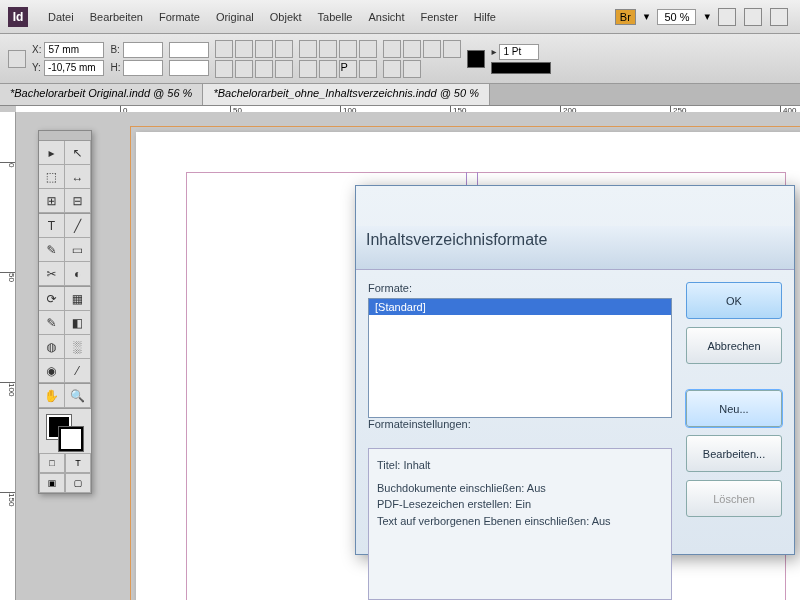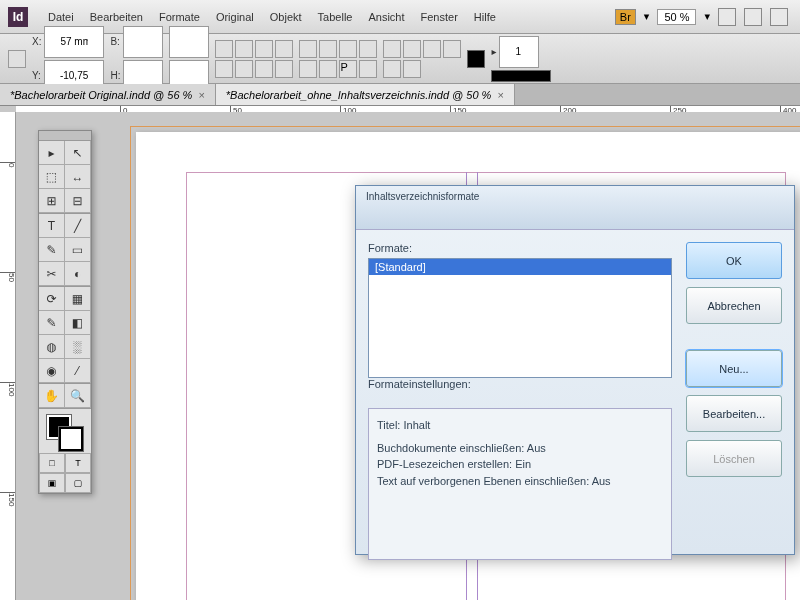--- a/index.html
+++ b/index.html
@@ -10,29 +10,29 @@
 .menu-item { padding: 0 8px; color: #333; cursor: default; }
 .menubar-right { margin-left: auto; display: flex; align-items: center; gap: 8px; padding-right: 12px; }
 .zoom-display { background: #fff; border: 1px solid #999; padding: 1px 6px; }
 .br-badge { background: #e0a030; padding: 1px 4px; border: 1px solid #888; }
 .tool-ico { width: 18px; height: 18px; border: 1px solid #888; background: #e8e8e8; display: inline-block; }
 
 .ctrlbar { height: 50px; background: linear-gradient(#e8e8e8, #d0d0d0); border-bottom: 1px solid #999; display: flex; align-items: center; padding: 4px 8px; gap: 6px; }
 .ctrl-seg { display: flex; flex-direction: column; gap: 2px; }
 .ctrl-row { display: flex; align-items: center; gap: 3px; }
 .ctrl-label { color: #333; font-size: 10px; }
-.ctrl-input { width: 60px; height: 32px; background: #fff; border: 1px solid #999; padding: 0 15px; font-size: 10px; }
+.ctrl-input { width: 60px; height: 16px; background: #fff; border: 1px solid #999; padding: 0 3px; font-size: 10px; }
 .ctrl-input.sm { width: 40px; }
 .ctrl-btn { width: 18px; height: 18px; background: #e0e0e0; border: 1px solid #999; }
 .ctrl-grid { display: grid; grid-template-columns: repeat(4, 18px); gap: 2px; }
 .swatch { width: 18px; height: 18px; background: #000; border: 1px solid #666; }
 .stroke-line { width: 60px; height: 12px; background: #000; border: 1px solid #666; }
 
 .tabbar { height: 22px; background: #b8b8b8; display: flex; border-bottom: 1px solid #888; }
-.tab { padding: 3px 10px; background: #d8d8d8; border-right: 1px solid #999; display: flex; align-items: center; gap: 6px; font-size: 10px; font-style: italic; }
+.tab { padding: 3px 10px; background: #d8d8d8; border-right: 1px solid #999; display: flex; align-items: center; gap: 6px; font-size: 10px; font-style: italic; flex-direction: column; }
 .tab.active { background: #e8e8e8; }
 .tab-close { font-style: normal; color: #666; }
 
 .ruler-h { height: 16px; background: #fff; border-bottom: 1px solid #999; position: relative; margin-left: 16px; overflow: hidden; }
 .ruler-h .tick { position: absolute; top: 0; height: 16px; border-left: 1px solid #666; font-size: 8px; padding-left: 2px; color: #333; }
 .ruler-v { width: 16px; background: #fff; border-right: 1px solid #999; position: absolute; left: 0; top: 112px; bottom: 0; overflow: hidden; }
 .ruler-v .tick { position: absolute; left: 0; width: 16px; border-top: 1px solid #666; font-size: 8px; color: #333; writing-mode: vertical-rl; }
 
 .canvas { position: absolute; left: 16px; top: 112px; right: 0; bottom: 0; background: #c8c8c8; }
 .page { position: absolute; left: 120px; top: 20px; width: 700px; height: 900px; background: #fff; box-shadow: 2px 2px 6px rgba(0,0,0,.3); }
@@ -46,21 +46,21 @@
 .tool-btn { height: 24px; border: 1px solid #aaa; border-top: none; border-left: none; background: #e0e0e0; display: flex; align-items: center; justify-content: center; font-size: 12px; color: #333; }
 .tool-btn:nth-child(odd) { border-right: 1px solid #aaa; }
 .tool-sep { grid-column: span 2; height: 1px; background: #999; }
 .color-tool { grid-column: span 2; height: 44px; position: relative; background: #e0e0e0; }
 .color-fill { position: absolute; left: 8px; top: 6px; width: 24px; height: 24px; background: #000; border: 2px solid #fff; outline: 1px solid #666; }
 .color-stroke { position: absolute; left: 20px; top: 18px; width: 24px; height: 24px; background: #fff; border: 2px solid #000; outline: 1px solid #666; }
 .mode-row { grid-column: span 2; display: flex; height: 20px; }
 .mode-btn { flex: 1; border: 1px solid #aaa; background: #e0e0e0; display: flex; align-items: center; justify-content: center; font-size: 9px; }
 
 .dialog { position: absolute; left: 355px; top: 185px; width: 440px; height: 370px; background: linear-gradient(#edf3f8, #dce6f0); border: 1px solid #6a8bb0; box-shadow: 4px 4px 16px rgba(0,0,0,.4); }
-.dialog-title { height: 44px; background: linear-gradient(#e8f0f8, #c8d8e8); border-bottom: 1px solid #aac; padding: 5px 10px; color: #345; font-size: 10px; }
+.dialog-title { height: 44px; background: linear-gradient(#e8f0f8, #c8d8e8); border-bottom: 1px solid #aac; padding: 5px 10px; color: #345; font-size: 16px; margin-top: 40px; }
 .dialog-body { display: flex; padding: 12px; gap: 14px; height: calc(100% - 26px); }
 .dialog-left { flex: 1; display: flex; flex-direction: column; }
 .dialog-right { width: 96px; display: flex; flex-direction: column; gap: 8px; }
 .dlg-label { color: #345; margin-bottom: 4px; }
 .listbox { background: #fff; border: 1px solid #7a95b5; height: 120px; overflow: auto; }
 .listbox-item { padding: 2px 6px; }
 .listbox-item.selected { background: #3a75d8; color: #fff; }
 .settings-box { margin-top: 14px; background: #f0f4f8; border: 1px solid #aac; flex: 1; padding: 8px; font-size: 10px; color: #345; line-height: 1.5; overflow: hidden; }
 .settings-box p { margin-bottom: 6px; }
 .dlg-btn { height: 37px; background: linear-gradient(#fdfdfd, #e0e6ec); border: 1px solid #8aa; border-radius: 3px; color: #234; }

